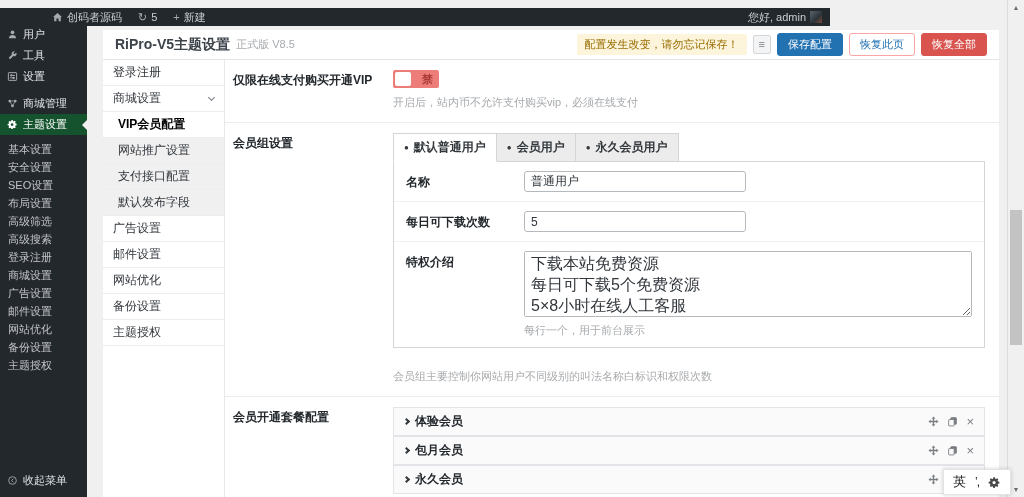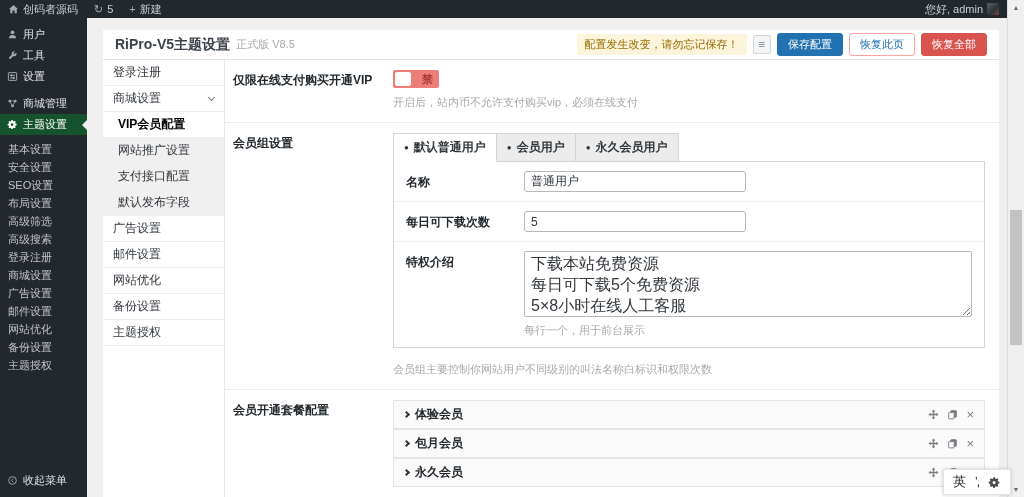--- a/index.html
+++ b/index.html
@@ -1,22 +1,22 @@
 <!DOCTYPE html>
 <html><head>
 <meta charset="utf-8">
 <style>
   * { box-sizing: border-box; }
   html,body { margin:0; padding:0; }
   body { font-family:"Liberation Sans","DejaVu Sans",sans-serif; }
   .screen { position:relative; width:1024px; height:497px; overflow:hidden; background:#f0f0f1; }
 
   
-  .adminbar { position:absolute; left:0; top:0; width:1007px; height:18px; background:#23282d;
-              display:flex; align-items:center; justify-content:space-between; color:#c9ced3; font-size:11px; z-index:5; }
+  .adminbar { position:absolute; left:0; top:8px; width:830px; height:18px; background:#23282d;
+              display:flex; align-items:center; justify-content:space-between; color:#c9ced3; font-size:11px; z-index:5;padding-left:44px; }
   .ab-group { display:flex; align-items:center; height:100%; }
   .ab-item { display:flex; align-items:center; gap:4px; padding:0 8px; height:100%; cursor:pointer; white-space:nowrap; }
   .ab-item svg { width:11px; height:11px; fill:#a7aaad; }
   .ab-glyph { color:#a7aaad; font-size:11px; line-height:1; }
   .avatar { width:12px; height:12px; background:linear-gradient(135deg,#5b6470,#2c3338 60%,#7a4a3a); border-radius:1px; display:inline-block; }
 
   
   .sidebar { position:absolute; left:0; top:18px; width:87px; bottom:0; background:#23282d; color:#dfe2e5;
              display:flex; flex-direction:column; z-index:4; }
   .side-item { display:flex; align-items:center; gap:5px; padding:3px 7px; font-size:11px; cursor:pointer; position:relative; }
@@ -80,21 +80,21 @@
   .panel { border:1px solid #d5d5d5; margin-top:-1px; background:#fff; }
   .prow { display:flex; padding:9px 12px; border-bottom:1px solid #f0f0f1; }
   .prow:last-child { border-bottom:none; }
   .prow-label { width:118px; flex-shrink:0; font-size:12px; font-weight:bold; color:#23282d; padding-top:3px; }
   .prow-body { flex:1; min-width:0; }
   input.text { width:222px; height:21px; border:1px solid #b4b9be; border-radius:3px; padding:0 6px; font-size:12px;
                color:#32373c; font-family:inherit; }
   textarea.area { width:100%; height:66px; border:1px solid #b4b9be; border-radius:2px; padding:2px 6px; font-size:16px;
                line-height:1.3; color:#32373c; font-family:inherit; resize:vertical; }
   .hint { font-size:11px; color:#a7aaad; margin-top:2px; }
-  .row-desc { font-size:11px; color:#a7aaad; margin-top:14px; white-space:nowrap; overflow:hidden; }
+  .row-desc { font-size:11px; color:#a7aaad; margin-top:21px; white-space:nowrap; overflow:hidden; }
 
   
   .accordion { display:flex; align-items:center; justify-content:space-between; background:#fafafa;
                border:1px solid #e2e4e7; padding:5px 10px; cursor:pointer; }
   .acc-title { display:flex; align-items:center; gap:6px; font-size:12px; font-weight:bold; color:#23282d; }
   .chev-right { width:5px; height:5px; border-right:2px solid #32373c; border-bottom:2px solid #32373c;
                 transform:rotate(-45deg); flex-shrink:0; }
   .acc-icons { display:flex; align-items:center; gap:8px; }
   .acc-icons svg { width:11px; height:11px; fill:#787c82; stroke:#787c82; cursor:pointer; }
   .acc-close { color:#787c82; font-size:13px; line-height:1; cursor:pointer; }

